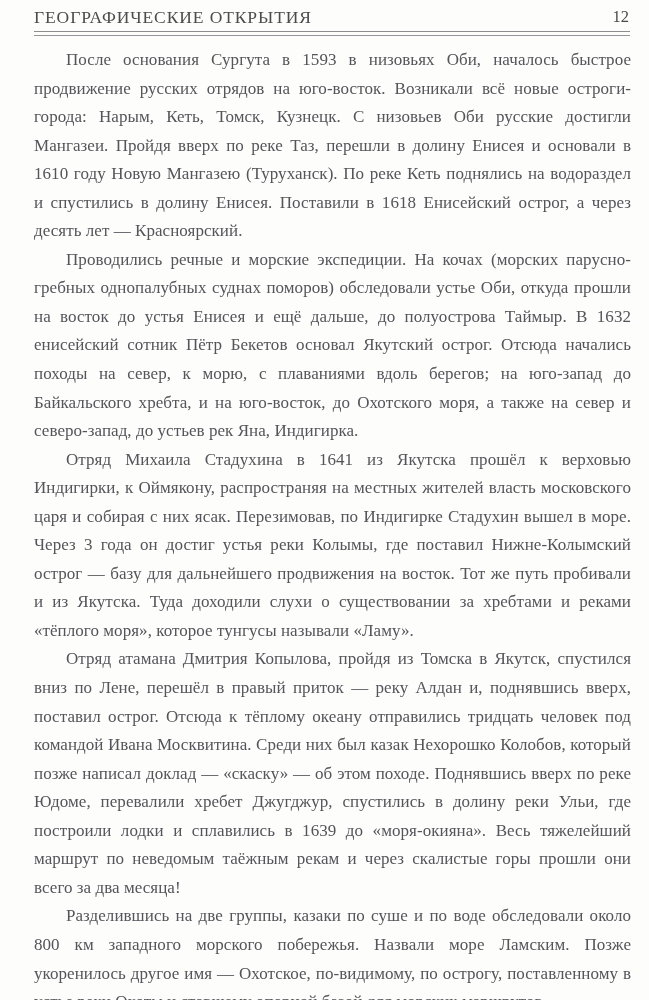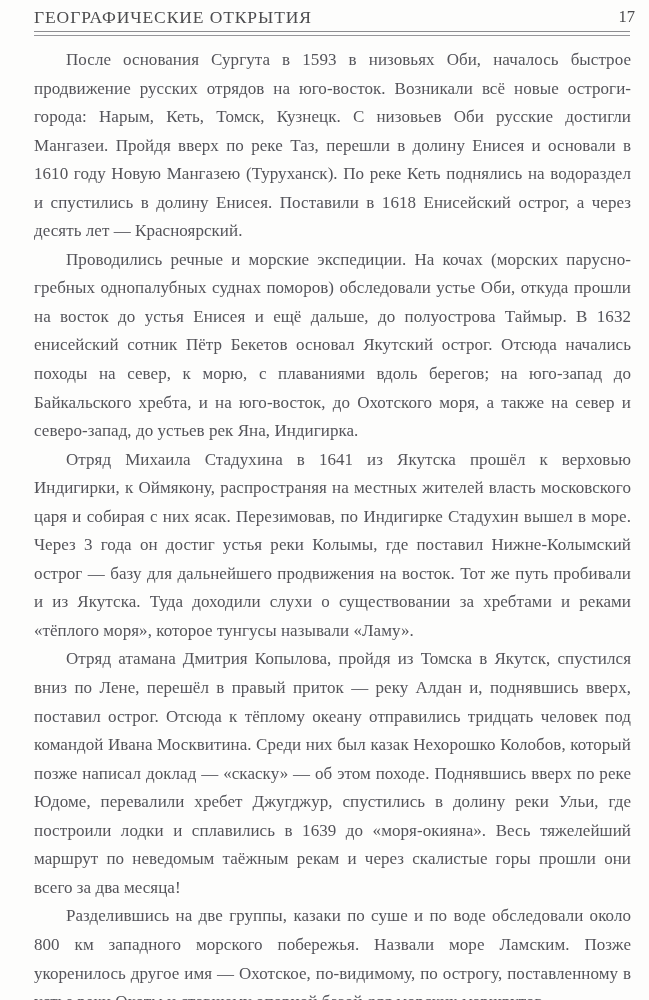--- a/index.html
+++ b/index.html
@@ -16,21 +16,21 @@
   .page {
     position: relative;
     width: 649px;
     height: 1000px;
     background: #fdfdfc;
     box-sizing: border-box;
   }
   .running-head {
     position: absolute;
     left: 34px;
-    right: 13px;
+    right: 19px;
     top: 7px;
     height: 24px;
     display: flex;
     align-items: flex-start;
     justify-content: space-between;
   }
   .running-head-title {
     font-family: "Liberation Serif", serif;
     font-size: 17.5px;
     letter-spacing: 0.9px;
@@ -88,21 +88,21 @@
     text-align-last: left;
   }
 </style>
 </head>
 <body>
 
 <div class="page">
 
   <div class="running-head">
     <div class="running-head-title">ГЕОГРАФИЧЕСКИЕ ОТКРЫТИЯ</div>
-    <div class="running-head-folio">17</div>
+    <div class="running-head-folio">12</div>
   </div>
 
   <div class="rules">
     <div class="rule"></div>
     <div class="rule second"></div>
   </div>
 
   <div class="body-text">
     <p>После основания Сургута в 1593 в низовьях Оби, началось быстрое продвижение русских отрядов на юго-восток. Возникали всё новые остроги-города: Нарым, Кеть, Томск, Кузнецк. С низовьев Оби русские достигли Мангазеи. Пройдя вверх по реке Таз, перешли в долину Енисея и основали в 1610 году Новую Мангазею (Туруханск). По реке Кеть поднялись на водораздел и спустились в долину Енисея. Поставили в 1618 Енисейский острог, а через десять лет — Красноярский.</p>
     <p>Проводились речные и морские экспедиции. На кочах (морских парусно-гребных однопалубных суднах поморов) обследовали устье Оби, откуда прошли на восток до устья Енисея и ещё дальше, до полуострова Таймыр. В 1632 енисейский сотник Пётр Бекетов основал Якутский острог. Отсюда начались походы на север, к морю, с плаваниями вдоль берегов; на юго-запад до Байкальского хребта, и на юго-восток, до Охотского моря, а также на север и северо-запад, до устьев рек Яна, Индигирка.</p>

